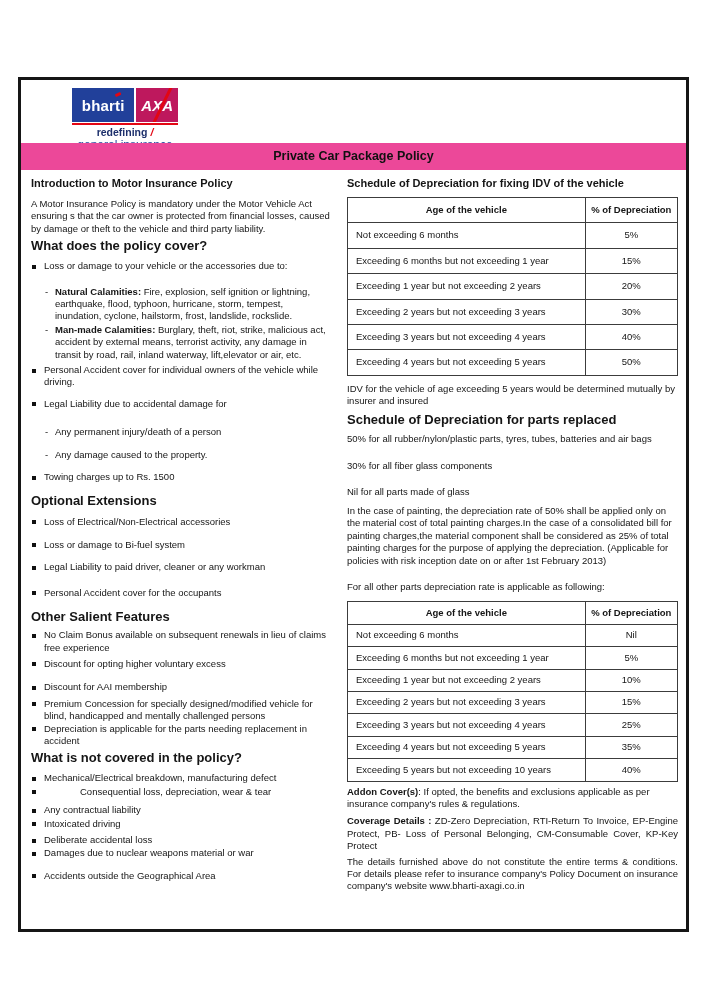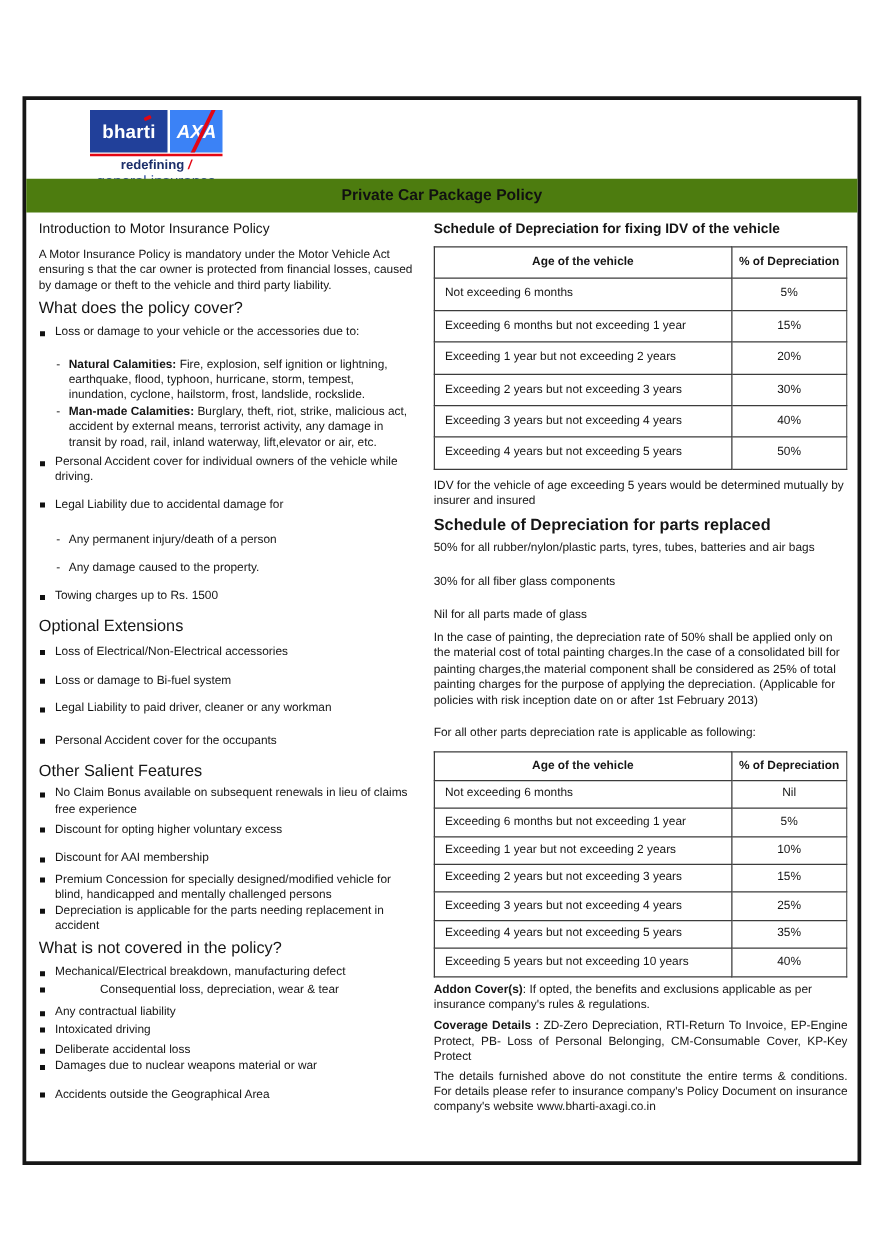--- a/index.html
+++ b/index.html
@@ -21,48 +21,48 @@
   .seg-bharti {
     flex:1.5; background:#21409a; color:#fff; display:flex;
     align-items:center; justify-content:center;
     font-weight:bold; font-size:15px; letter-spacing:0.2px; position:relative;
   }
   .seg-bharti .tick {
     position:absolute; top:5px; right:13px; width:6px; height:2.5px;
     background:#e30613; transform:rotate(-24deg); border-radius:1px;
   }
   .seg-axa {
-    flex:1; background:#3b82f6; color:#fff; display:flex;
+    flex:1; background:#be185d; color:#fff; display:flex;
     align-items:center; justify-content:center; margin-left:2px;
     font-weight:bold; font-style:italic; font-size:15px;
     position:relative; overflow:hidden;
   }
   .seg-axa::before {
     content:""; position:absolute; left:54%; top:-6px; width:3px; height:160%;
     background:#e30613; transform:rotate(26deg);
   }
   .red-rule { height:2px; background:#e30613; margin-top:1px; }
   .tagline { text-align:center; font-weight:bold; font-size:10.5px; color:#1c2f6b; margin-top:1px; }
   .tagline .slash { color:#e30613; margin-left:3px; font-style:italic; }
   .subline { text-align:center; font-size:12px; color:#2a4aa0; margin-top:0px; }
   
   .title-bar {
     position:absolute; top:63px; left:0; right:0; height:27px;
-    background:#4d7c0f; text-align:center; font-weight:bold;
+    background:#ec4899; text-align:center; font-weight:bold;
     font-size:12.5px; line-height:27px; color:#111;
   }
   
   .columns {
     position:absolute; top:96px; left:10px; right:8px; bottom:2px;
     display:flex; gap:16px; overflow:hidden;
     font-size:9.5px; line-height:12.4px;
   }
   .col-left { width:300px; flex:none; }
   .col-right { flex:1; }
-  .sec-heading { font-size:11px; font-weight:normal; line-height:14px; }
+  .sec-heading { font-size:11px; font-weight:bold; line-height:14px; }
   .sec-heading.lg { font-size:13px; line-height:16px; }
   .para { margin-top:8px; }
   .bullet, .subbullet { display:flex; }
   .bullet .sq {
     width:4px; height:4px; background:#111; flex:none;
     margin:4.5px 8px 0 1px;
   }
   .subbullet { margin-left:14px; }
   .subbullet .dash { width:10px; flex:none; }
   .bt { flex:1; }

